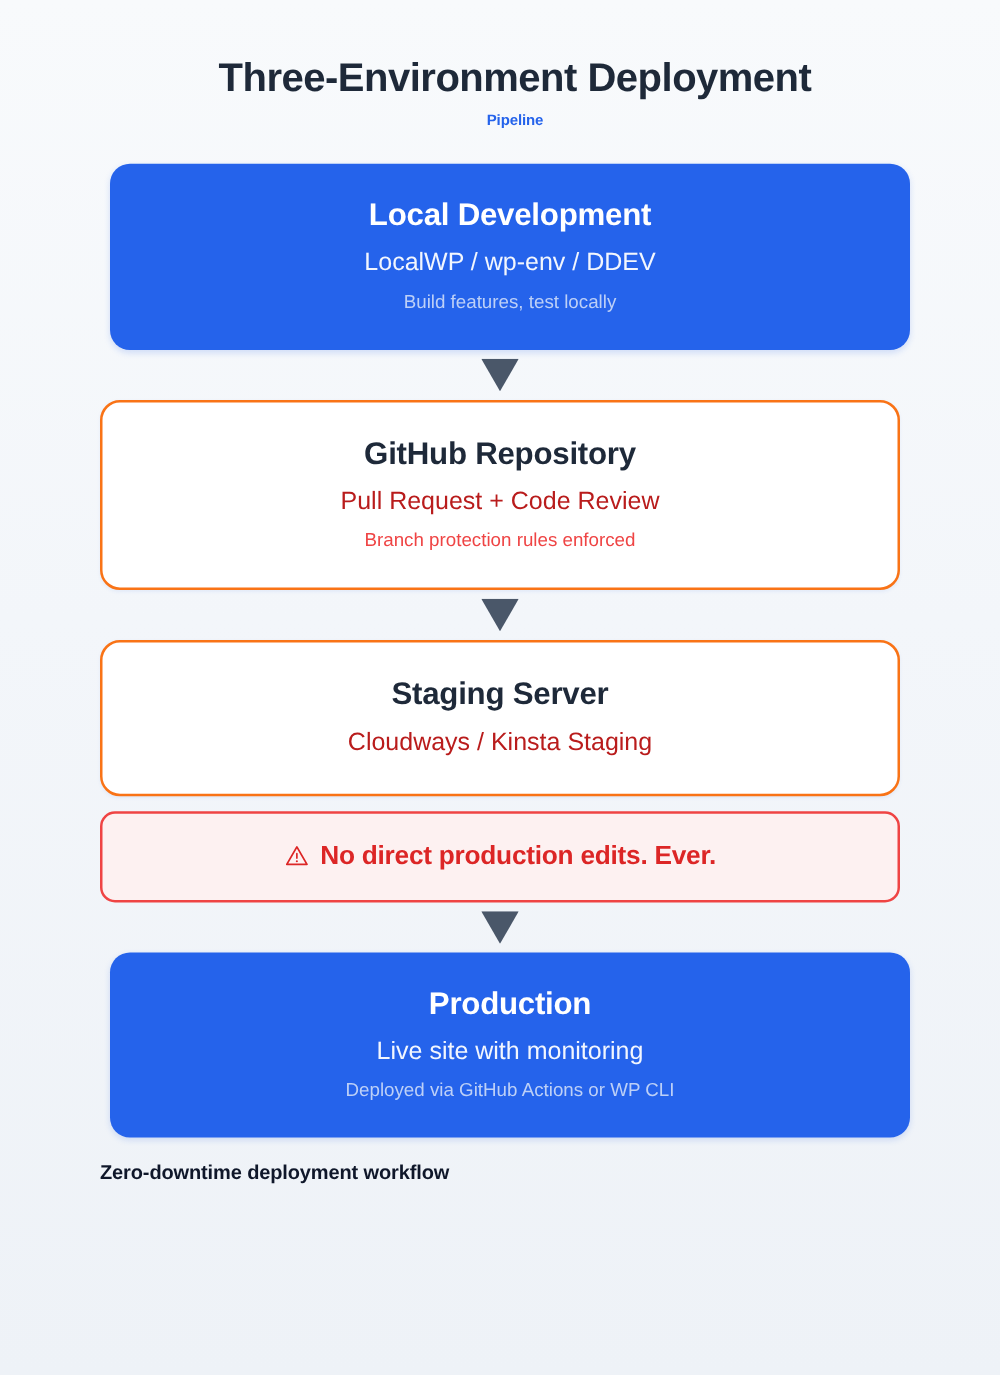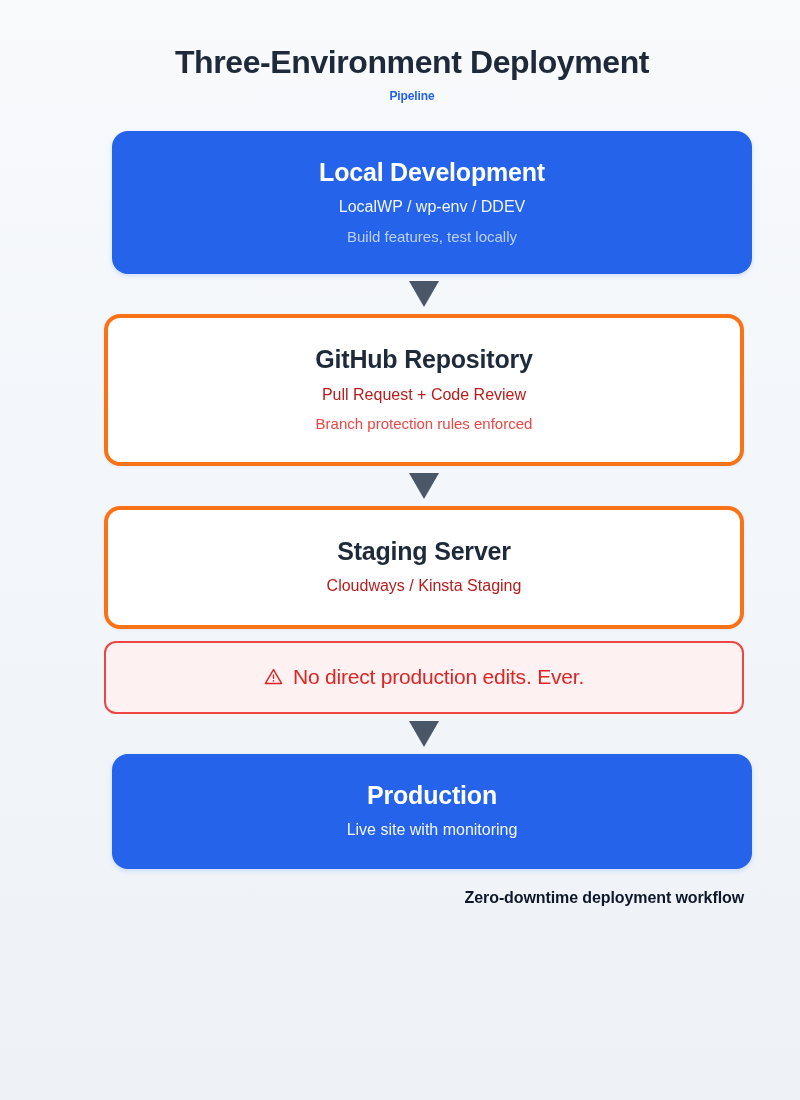--- a/index.html
+++ b/index.html
@@ -15,21 +15,21 @@
     color: #1e2a3a;
     overflow: hidden;
   }
 
   .page {
     width: 800px;
     height: 1100px;
     padding: 44px 56px 0 80px;
     display: flex;
     flex-direction: column;
-    align-items: flex-end;
+    align-items: flex-start;
   }
 
   
   .header {
     text-align: center;
     width: 100%;
   }
 
   .header-title {
     font-size: 32px;
@@ -64,33 +64,33 @@
   }
 
   .node-filled {
     background: #2563eb;
     box-shadow: 0 2px 5px rgba(37, 99, 235, 0.18);
     margin-left: 16px;
   }
 
   .node-outlined {
     background: #ffffff;
-    border: 4px solid #f97316;
+    border: 2px solid #f97316;
     box-shadow: 0 1px 3px rgba(37, 99, 235, 0.08);
   }
 
   .node-title {
     font-size: 25px;
     font-weight: bold;
     line-height: 1.25;
     letter-spacing: -0.2px;
   }
 
   .node-subtitle {
-    font-size: 16px;
+    font-size: 20px;
     margin-top: 9px;
     line-height: 1.3;
   }
 
   .node-detail {
     font-size: 15px;
     margin-top: 9px;
     line-height: 1.3;
   }
 
@@ -119,21 +119,21 @@
     margin-top: 12px;
     background: #fdf1f1;
     border: 2px solid #ef4444;
     border-radius: 12px;
     text-align: center;
     padding: 21px 24px 23px 24px;
   }
 
   .warning-heading {
     font-size: 21px;
-    font-weight: normal;
+    font-weight: bold;
     color: #dc2626;
     letter-spacing: -0.2px;
     display: flex;
     align-items: center;
     justify-content: center;
     gap: 9px;
     line-height: 1.2;
   }
 
   .warn-icon {
@@ -218,19 +218,20 @@
 
     <div class="arrow">
       <svg width="30" height="26" viewBox="0 0 30 26" aria-hidden="true">
         <polygon points="0,0 30,0 15,26" fill="#4a5769"></polygon>
       </svg>
     </div>
 
     <div class="node node-filled">
       <div class="node-title">Production</div>
       <div class="node-subtitle">Live site with monitoring</div>
+      <div class="node-detail">Deployed via GitHub Actions or WP CLI</div>
     </div>
 
   </div>
 
   <div class="footer">Zero-downtime deployment workflow</div>
 
 </div>
 
 </body></html>

